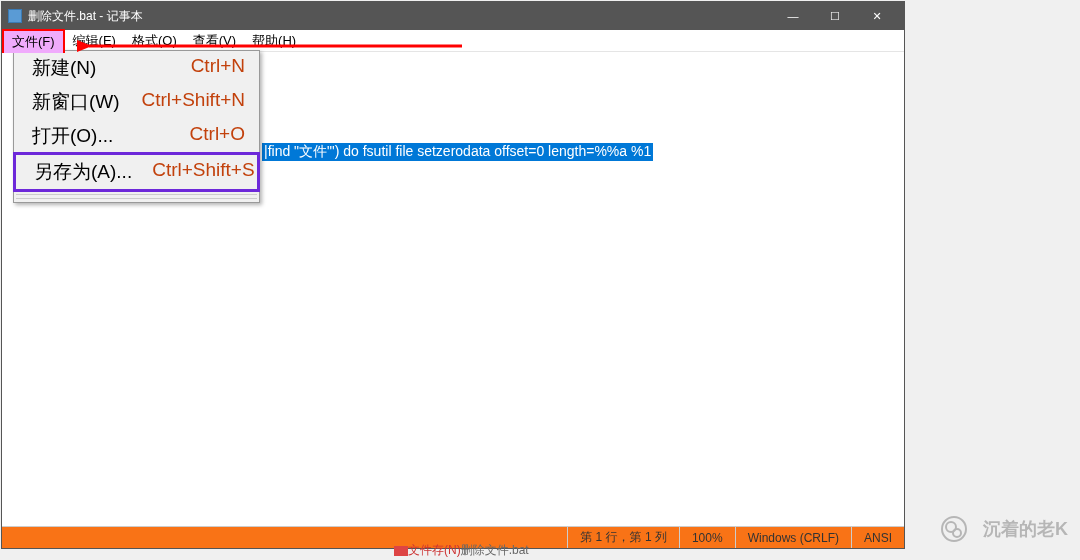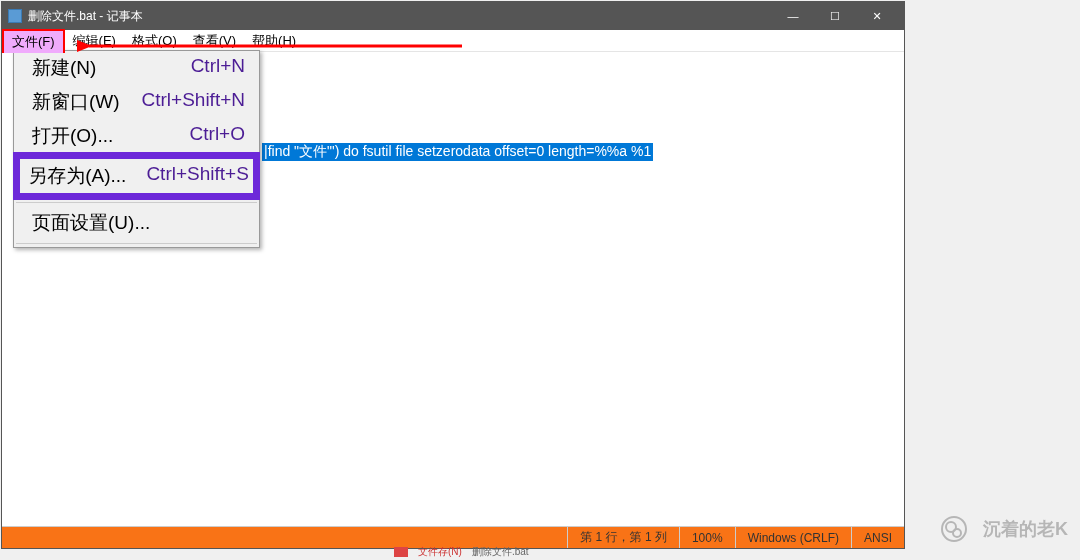--- a/index.html
+++ b/index.html
@@ -12,35 +12,35 @@
     .titlebar-text { flex: 1; }
     .titlebar-buttons { display: flex; }
     .titlebar-btn { width: 42px; height: 28px; display: flex; align-items: center; justify-content: center; color: #fff; font-size: 11px; }
     
     .menubar { height: 22px; background: #fff; display: flex; align-items: center; font-size: 13px; border-bottom: 1px solid #e5e5e5; position: relative; }
     .menu-item { padding: 2px 8px; cursor: default; }
     .menu-item.active { background: #f0abfc; border: 2px solid #ff0000; border-bottom: none; position: relative; z-index: 11; }
     
     .dropdown { position: absolute; top: 50px; left: 13px; width: 247px; background: #f0f0f0; border: 1px solid #999; box-shadow: 2px 2px 4px rgba(0,0,0,0.3); z-index: 10; font-size: 19px; }
     .dropdown-item { display: flex; justify-content: space-between; padding: 4px 14px 4px 18px; cursor: default; }
-    .dropdown-item.highlight { border: 7px solid #6d28d9; margin: -1px; position: relative; justify-content: center; }
+    .dropdown-item.highlight { border: 3px solid #6d28d9; margin: -1px; position: relative; }
     .dropdown-sep { height: 1px; background: #ccc; margin: 3px 2px; }
     .dropdown-label { white-space: nowrap; }
-    .dropdown-shortcut { color: #4c1d95; margin-left: 20px; }
+    .dropdown-shortcut { color: #c2410c; margin-left: 20px; }
     
     .content { position: absolute; top: 50px; left: 0; right: 0; bottom: 22px; background: #fff; overflow: hidden; font-family: Consolas, monospace; font-size: 14px; }
     .selected-text { position: absolute; top: 91px; left: 260px; background: #0078d7; color: #fff; padding: 0 2px; white-space: nowrap; }
     
     .arrow-container { position: absolute; top: 36px; left: 75px; z-index: 20; pointer-events: none; }
     
     .statusbar { position: absolute; bottom: 0; left: 0; right: 0; height: 22px; background: #f97316; border-top: 1px solid #ccc; display: flex; align-items: center; font-size: 12px; color: #333; }
     .statusbar-cell { padding: 0 12px; border-left: 1px solid #ccc; height: 100%; display: flex; align-items: center; }
     .statusbar-spacer { flex: 1; }
     
-    .taskbar-fragment { position: absolute; bottom: 0; left: 390px; font-size: 10px; color: #666; padding: 1px 4px; display: flex; align-items: center; gap: 10px; }
+    .taskbar-fragment { position: absolute; bottom: 0; left: 390px; font-size: 12px; color: #666; padding: 1px 4px; display: flex; align-items: center; gap: 0; }
     .taskbar-redicon { width: 14px; height: 10px; background: #d44; }
     
     .watermark { position: absolute; bottom: 18px; right: 12px; display: flex; align-items: center; gap: 16px; color: #888; font-size: 18px; opacity: 0.55; font-weight: bold; }
     .watermark-icon { width: 26px; height: 26px; border: 2px solid #888; border-radius: 50%; position: relative; }
     .watermark-icon::before, .watermark-icon::after { content: ""; position: absolute; border: 2px solid #888; border-radius: 50%; }
     .watermark-icon::before { width: 8px; height: 8px; top: 3px; left: 2px; }
     .watermark-icon::after { width: 6px; height: 6px; bottom: 2px; right: 3px; }
   </style>
 </head>
 <body>
@@ -101,24 +101,20 @@
   </div>
   <div class="dropdown-item">
     <span class="dropdown-label">打开(O)...</span>
     <span class="dropdown-shortcut">Ctrl+O</span>
   </div>
   <div class="dropdown-item highlight">
     <span class="dropdown-label">另存为(A)...</span>
     <span class="dropdown-shortcut">Ctrl+Shift+S</span>
   </div>
   <div class="dropdown-sep"></div>
-  <div class="dropdown-item">
-    <span class="dropdown-label">页面设置(U)...</span>
-    <span class="dropdown-shortcut"></span>
-  </div>
   <div class="dropdown-sep"></div>
 </div>
 
 <div class="taskbar-fragment">
   <div class="taskbar-redicon"></div>
   <span style="color:#c33">文件存(N)</span>
   <span>删除文件.bat</span>
 </div>
 
 <div class="watermark">

